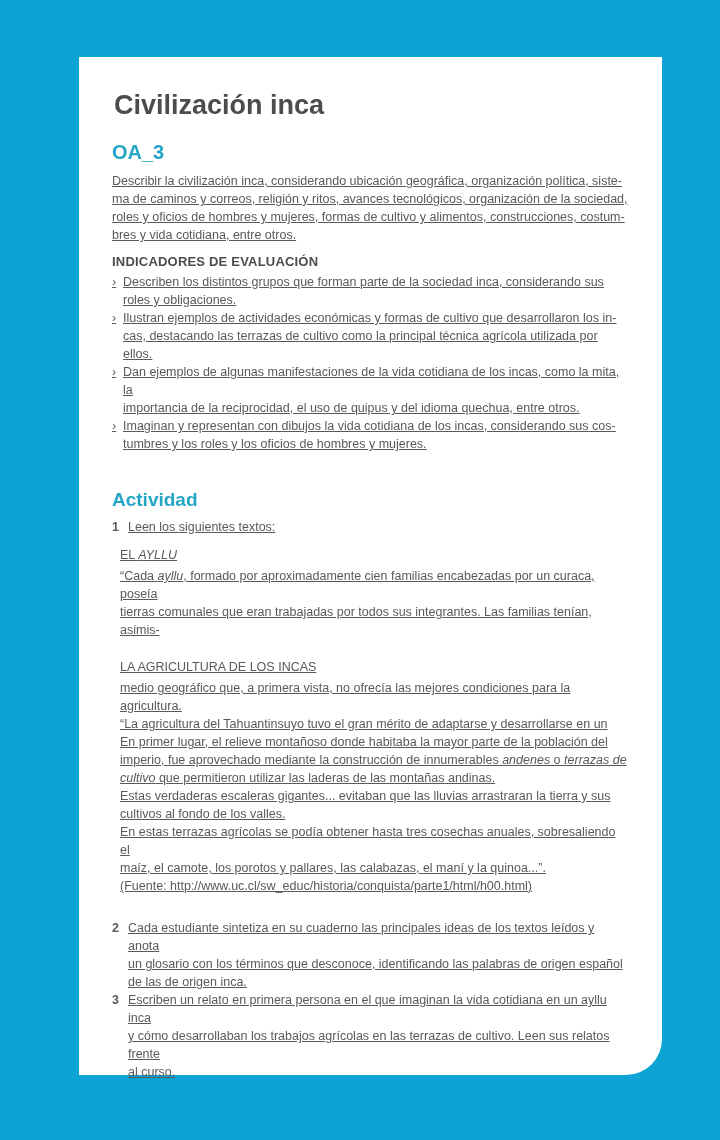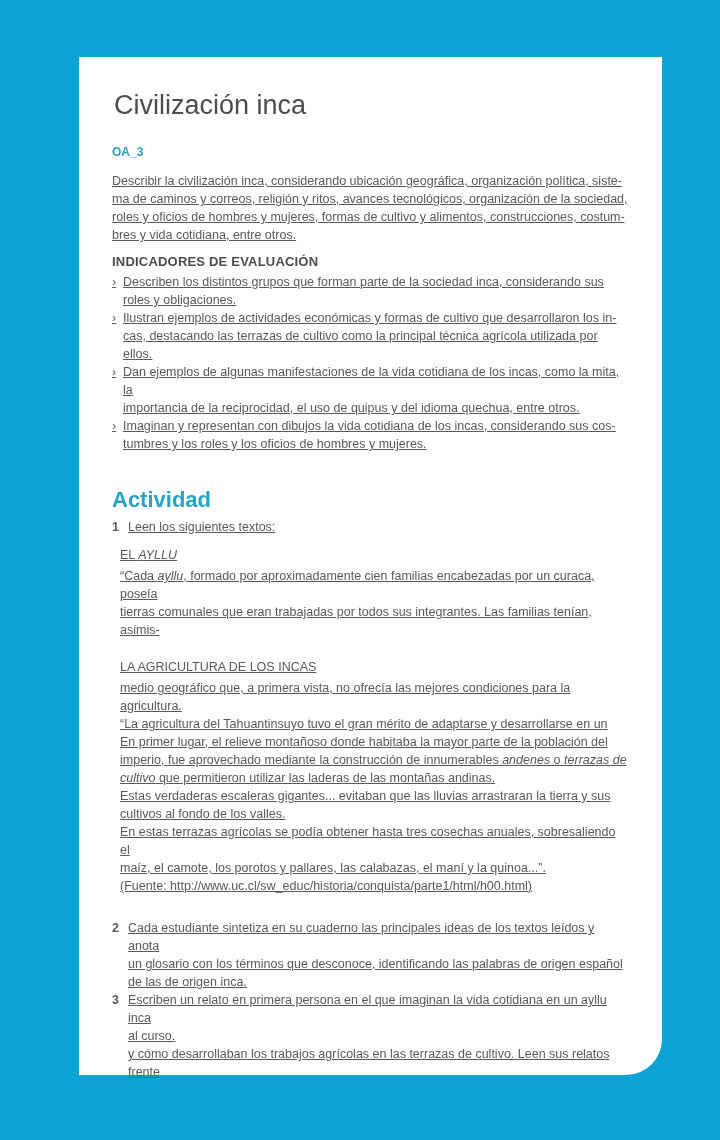--- a/index.html
+++ b/index.html
@@ -26,30 +26,30 @@
     width: 583px;
     height: 1018px;
     background: #ffffff;
     border-radius: 0 0 36px 0;
     padding: 33px 34px 0 33px;
   }
   h1 {
     margin: 0 0 0 2px;
     font-size: 27px;
     line-height: 31px;
-    font-weight: normal;
+    font-weight: bold;
     color: var(--title);
   }
   h2 {
     margin: 0;
     font-weight: bold;
     color: var(--accent);
   }
-  .oa-h  { font-size: 12px; line-height: 23px; margin-top: 20px; }
-  .act-h { font-size: 22px; line-height: 25px; margin-top: 34px; }
+  .oa-h  { font-size: 20px; line-height: 23px; margin-top: 20px; }
+  .act-h { font-size: 19px; line-height: 25px; margin-top: 34px; }
   h3 {
     margin: 10px 0 0 0;
     font-size: 13px;
     line-height: 15px;
     font-weight: bold;
     color: var(--title);
     letter-spacing: 0.2px;
   }
   .para, .bullet-body, .step-body, .reading, .bullets {
     font-size: 12.5px;
@@ -168,19 +168,19 @@
           <div class="line"><span>Cada estudiante sintetiza en su cuaderno las principales ideas de los textos leídos y anota</span></div>
           <div class="line"><span>un glosario con los términos que desconoce, identificando las palabras de origen español</span></div>
           <div class="line"><span>de las de origen inca.</span></div>
         </div>
     </div>
 
     <div class="step step-3">
       <span class="num">3</span>
       <div class="step-body">
           <div class="line"><span>Escriben un relato en primera persona en el que imaginan la vida cotidiana en un ayllu inca</span></div>
+          <div class="line"><span>y cómo desarrollaban los trabajos agrícolas en las terrazas de cultivo. Leen sus relatos frente</span></div>
           <div class="line"><span>al curso.</span></div>
-          <div class="line"><span>y cómo desarrollaban los trabajos agrícolas en las terrazas de cultivo. Leen sus relatos frente</span></div>
         </div>
     </div>
   </section>
 
 </div>
 
 </body></html>

